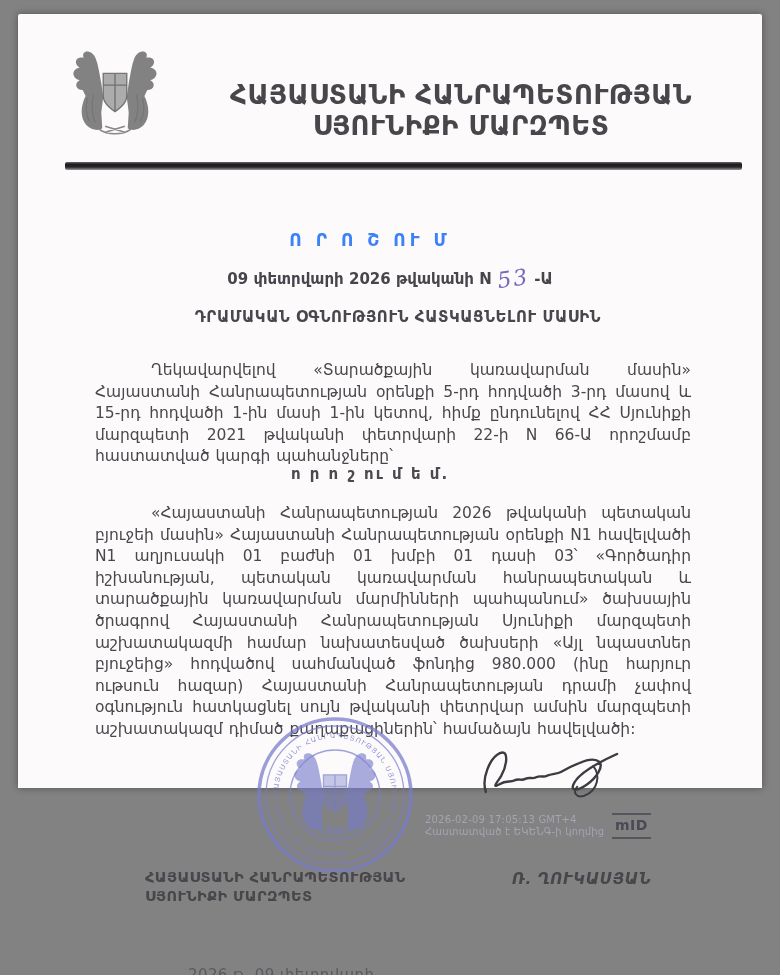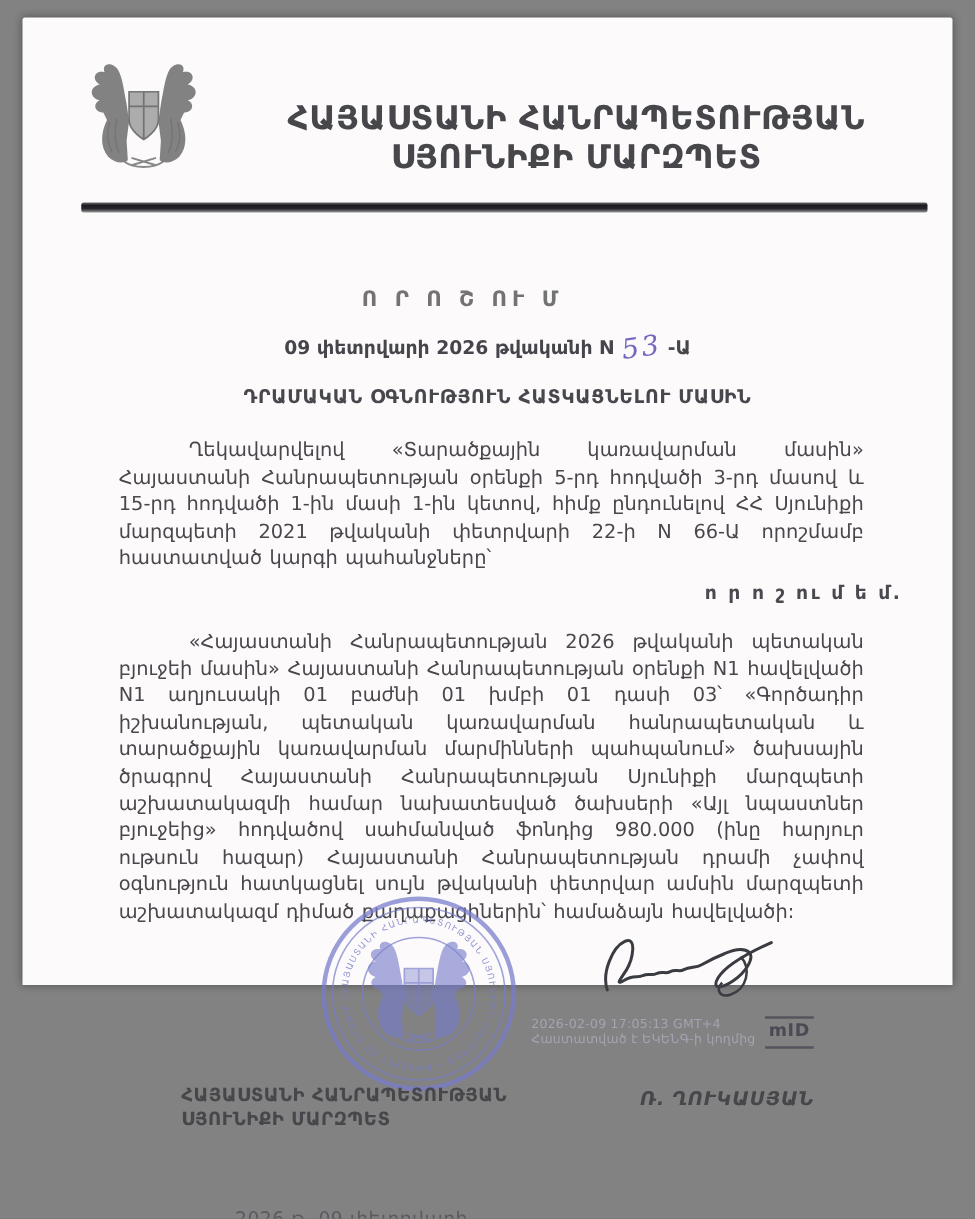--- a/index.html
+++ b/index.html
@@ -21,21 +21,21 @@
     font-weight:bold;font-size:26px;line-height:31px;color:#47464b;letter-spacing:.5px;
   }
   .rule{
     position:absolute;left:47px;top:148px;width:677px;height:8px;
     background:linear-gradient(180deg,#6a6a6a 0%,#1c1c20 28%,#26262b 62%,#9a9a9a 100%);
     border-radius:2px;
   }
   
   .decision-heading{
     position:absolute;left:0;right:40px;top:216px;text-align:center;
-    font-weight:bold;font-size:17px;letter-spacing:4px;color:#737373;
+    font-weight:bold;font-size:17px;letter-spacing:4px;color:#3b82f6;
   }
   .decision-date{
     position:absolute;left:0;right:0;top:250px;text-align:center;
     font-weight:bold;font-size:15px;color:#46454b;
   }
   .hand-number{
     display:inline-block;color:#7468bf;
     font-family:"DejaVu Serif","Liberation Serif",serif;
     font-style:italic;font-weight:normal;font-size:22px;
     transform:rotate(-8deg) translateY(2px);letter-spacing:2px;
@@ -43,23 +43,23 @@
   .decision-subject{
     position:absolute;left:0;right:20px;top:294px;text-align:center;
     font-weight:bold;font-size:15px;letter-spacing:.6px;color:#48474d;margin-left:36px;
   }
   
   .para{
     position:absolute;left:77px;width:596px;
     font-size:15.5px;line-height:21.6px;color:#48474c;
     text-align:justify;text-indent:56px;word-spacing:1px;
   }
-  .para-preamble{top:336px;}
+  .para-preamble{top:346px;}
   .decide-line{
-    position:absolute;left:0;right:40px;top:451px;text-align:right;
+    position:absolute;left:0;right:40px;top:451px;text-align:center;
     font-weight:bold;font-size:15px;letter-spacing:2px;color:#4a494f;
   }
   .para-resolution{top:489px;}
   
   .stamp{position:absolute;left:236px;top:700px;width:162px;height:162px;color:#777cca;opacity:.92;}
   .signature{position:absolute;left:455px;top:722px;width:175px;height:75px;color:#3b3b42;transform:rotate(-3deg);}
   .cert-meta{
     position:absolute;left:407px;top:800px;width:180px;
     font-size:10px;line-height:12px;color:#a4a4b2;letter-spacing:.2px;
   }

